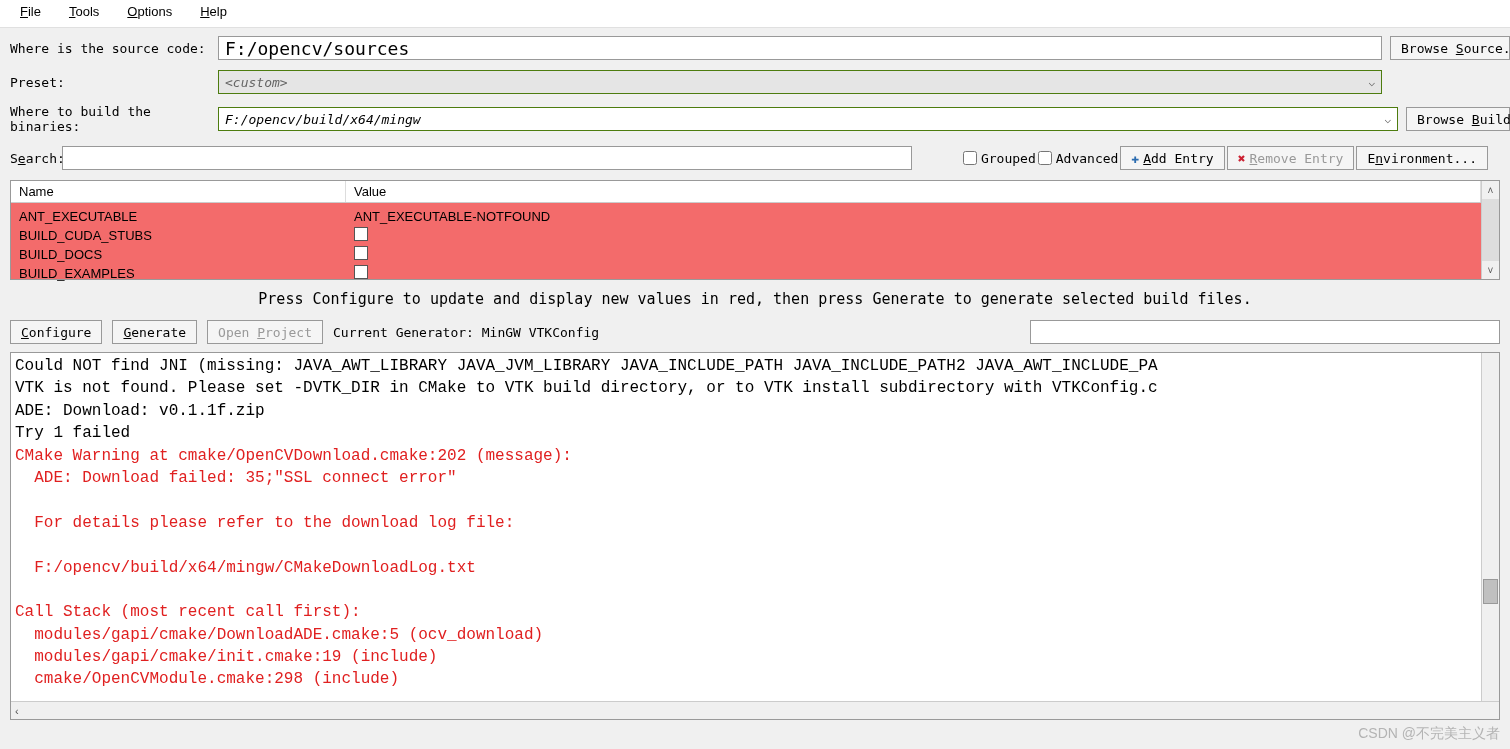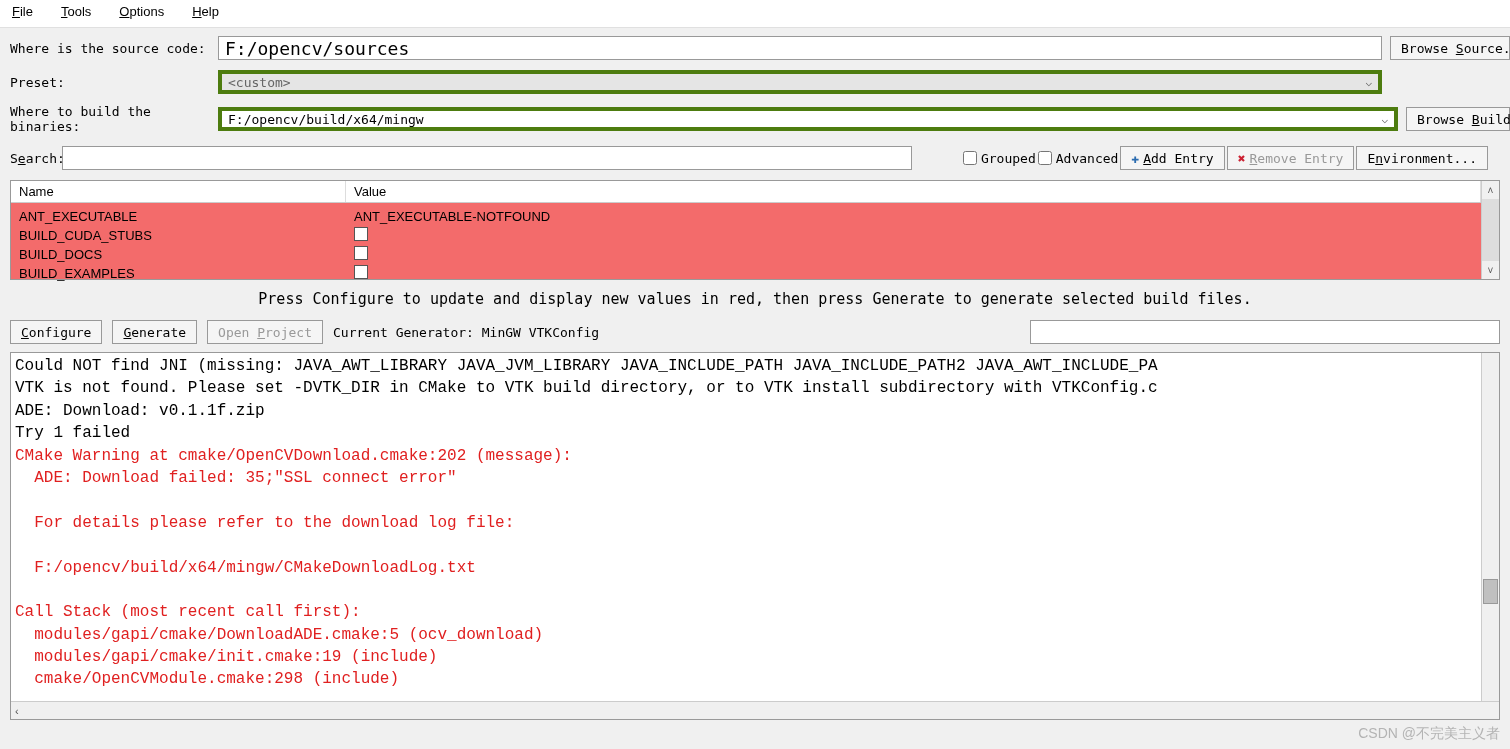--- a/index.html
+++ b/index.html
@@ -7,21 +7,21 @@
       font-family: "SimSun", "Microsoft YaHei", sans-serif;
       font-size: 13px;
       background: #f0f0f0;
       color: #000;
       width: 1510px;
       overflow: hidden;
     }
     .menubar {
       display: flex;
       gap: 28px;
-      padding: 4px 12px 8px 12px;
+      padding: 4px 12px 8px 20px;
       background: #fff;
       border-bottom: 1px solid #e0e0e0;
     }
     .menubar-item { cursor: default; }
     .menubar-item u { text-decoration: underline; }
     .form-area {
       padding: 8px 0 2px 10px;
       background: #f0f0f0;
     }
     .form-row {
@@ -40,28 +40,29 @@
       height: 24px;
       border: 1px solid #999;
       background: #fff;
       padding: 2px 6px;
       font-family: "SimSun", monospace;
       font-size: 18px;
     }
     .combo {
       flex: 1;
       height: 24px;
-      border: 4px solid #4d7c0f;
+      border: 1px solid #4d7c0f;
       background: #fff;
       position: relative;
       display: flex;
       align-items: center;
       padding: 0 6px;
       font-family: "SimSun", monospace;
       font-size: 13px;
+      font-style: italic;
     }
     .combo::after {
       content: "⌵";
       position: absolute;
       right: 6px;
       font-size: 11px;
       color: #555;
     }
     .combo.disabled {
       background: #e5e5e5;

